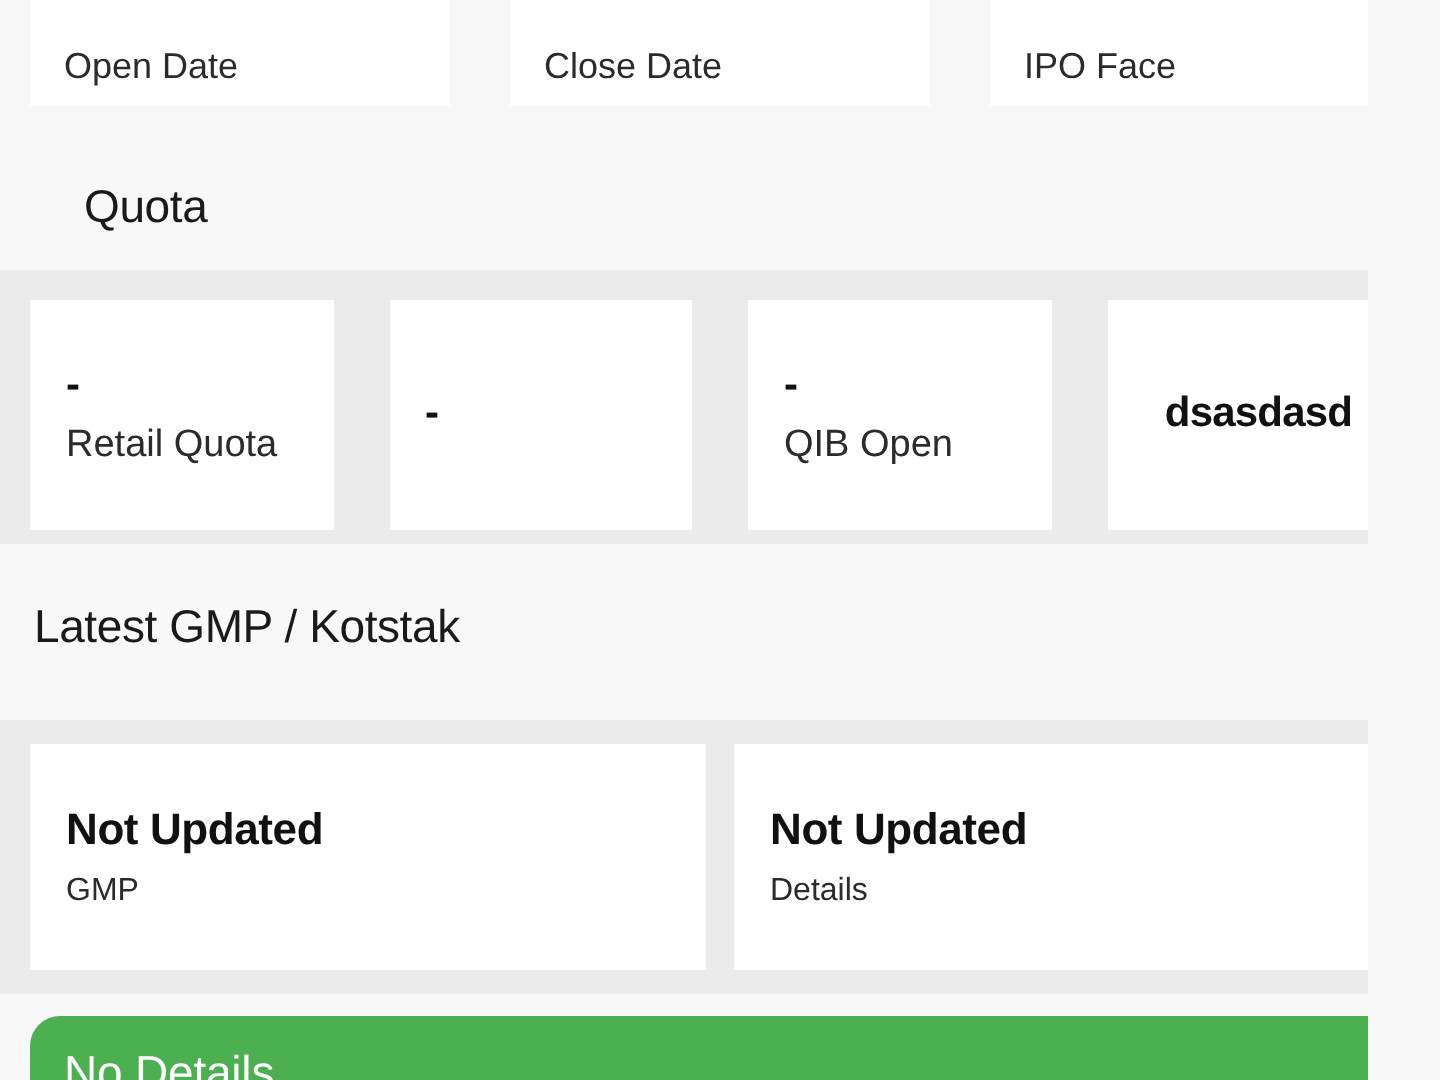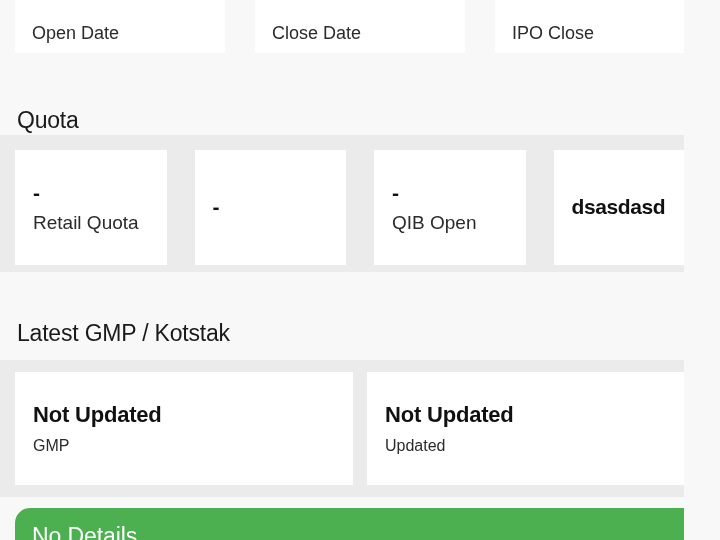--- a/index.html
+++ b/index.html
@@ -102,21 +102,21 @@
     flex: 1 1 0;
     padding: 0 18px;
   }
   #quota-row .card-value {
     font-size: 21px;
   }
   #quota-row .card.wide .card-value {
     letter-spacing: -0.4px;
   }
   #quota-row .card.wide {
-    align-items: flex-start;
+    align-items: center;
   }
   #quota-row .card.wide .card-value,
   #quota-row .card.wide .card-label {
     text-align: center;
   }
 
   
   #gmp-row {
     top: 372px;
     height: 113px;
@@ -173,51 +173,51 @@
     <div class="card">
       <div class="card-value"></div>
       <div class="card-label">Open Date</div>
     </div>
     <div class="card">
       <div class="card-value"></div>
       <div class="card-label">Close Date</div>
     </div>
     <div class="card">
       <div class="card-value"></div>
-      <div class="card-label">IPO Close</div>
+      <div class="card-label">IPO Face</div>
     </div>
   </div>
 
-  <div class="section-heading" style="top:107px;">Quota</div>
+  <div class="section-heading" style="top:90px;margin-left:25px;">Quota</div>
 
   <div class="card-row" id="quota-row">
     <div class="card">
       <div class="card-value">-</div>
       <div class="card-label">Retail Quota</div>
     </div>
     <div class="card">
       <div class="card-value">-</div>
     </div>
     <div class="card">
       <div class="card-value">-</div>
       <div class="card-label">QIB Open</div>
     </div>
     <div class="card wide">
       <div class="card-value">dsasdasd</div>
     </div>
   </div>
 
-  <div class="section-heading" style="top:320px;">Latest GMP / Kotstak</div>
+  <div class="section-heading" style="top:300px;">Latest GMP / Kotstak</div>
 
   <div class="card-row" id="gmp-row">
     <div class="card">
       <div class="card-value">Not Updated</div>
       <div class="card-label">GMP</div>
     </div>
     <div class="card">
       <div class="card-value">Not Updated</div>
-      <div class="card-label">Updated</div>
+      <div class="card-label">Details</div>
     </div>
   </div>
 
   <button id="cta-button">No Details</button>
 
 </div>
 
 </body></html>

